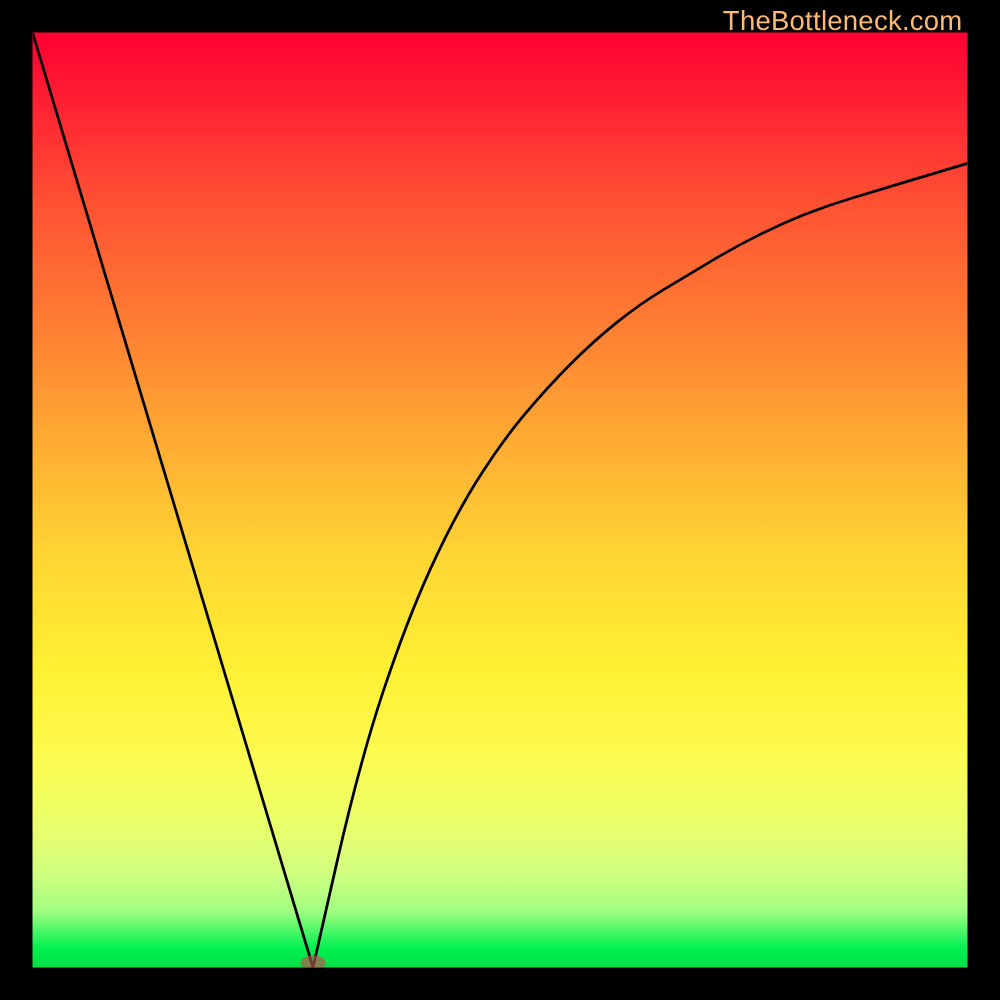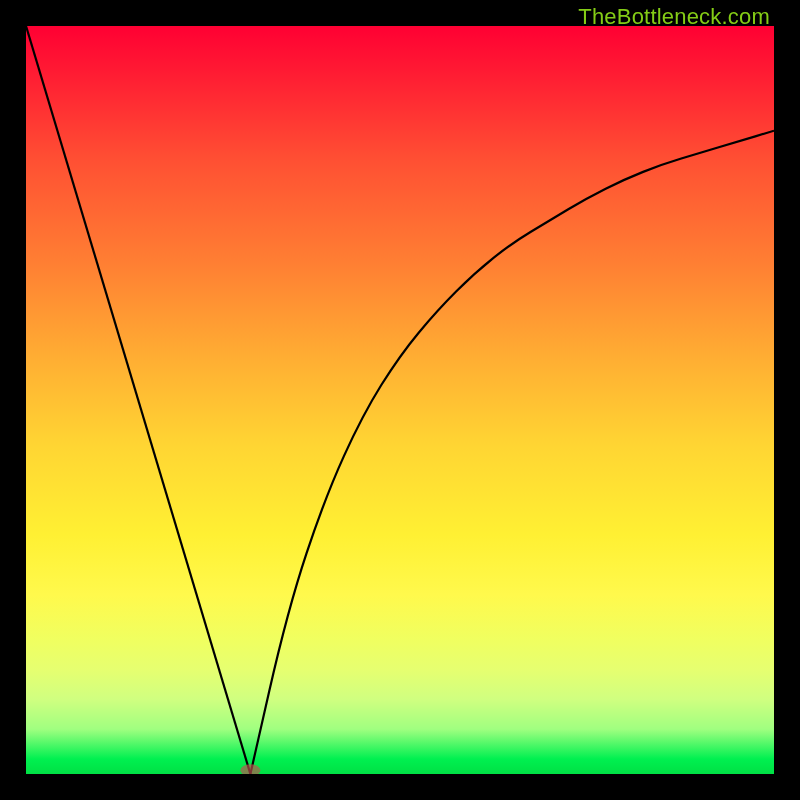--- a/index.html
+++ b/index.html
@@ -53,21 +53,21 @@
   .marker {
     fill: #c05050;
     opacity: 0.65;
   }
   .watermark {
     position: absolute;
     top: 4px;
     right: 30px;
     font-family: Arial, Helvetica, sans-serif;
     font-size: 22px;
-    color: #84cc16;
+    color: #fdba74;
     letter-spacing: 0.2px;
   }
 </style>
 </head>
 <body>
 
 <div class="container">
   <div class="watermark">TheBottleneck.com</div>
   <div class="plot-area">
     <svg class="plot-svg" viewBox="0 0 748 748" preserveAspectRatio="none">

